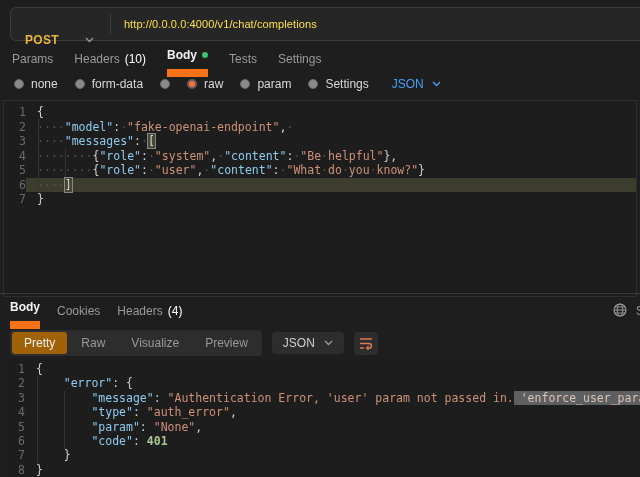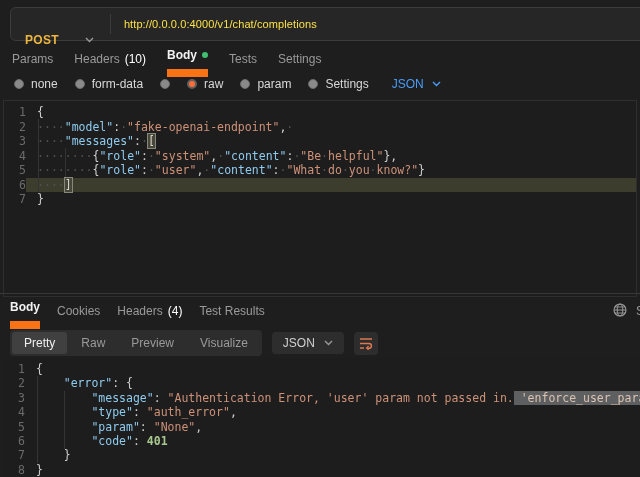--- a/index.html
+++ b/index.html
@@ -49,21 +49,21 @@
 
   
   #res-section-border{position:absolute;top:293px;left:0;right:0;height:1px;background:#383838;}
   #restabs{position:absolute;top:300px;left:10px;display:flex;gap:17px;font-size:12px;}
   #globe{position:absolute;top:303px;right:13px;width:14px;height:14px;cursor:pointer;}
   #status-clip{position:absolute;top:304px;left:636px;width:6px;overflow:hidden;color:#9a9a9a;font-size:12px;}
 
   #restoolbar{position:absolute;top:330px;left:10px;display:flex;gap:10px;align-items:center;}
   #viewgroup{display:flex;background:#2d2d2d;border-radius:4px;padding:2px;gap:2px;}
   .seg{padding:4px 12px;font-size:12px;color:#9a9a9a;border-radius:3px;cursor:pointer;}
-  .seg.active{background:#404040;color:#f0f0f0;}
+  .seg.active{background:#a16207;color:#f0f0f0;}
   #lang-res{display:flex;align-items:center;gap:9px;background:#2d2d2d;border-radius:4px;
     padding:4px 11px;font-size:12px;color:#d0d0d0;cursor:pointer;}
   #wrapbtn{width:24px;height:23px;background:#2d2d2d;border-radius:4px;display:flex;
     align-items:center;justify-content:center;cursor:pointer;}
 </style>
 </head>
 <body>
 
 <div id="topbar">
   <div id="method">
@@ -165,41 +165,38 @@
 <div id="restabs">
     <div class="tab active">
       <span>Body</span>
     </div>
     <div class="tab">
       <span>Cookies</span>
     </div>
     <div class="tab">
       <span>Headers</span>
       <span class="cnt">(4)</span>
-    </div>
-    <div class="tab">
-      <span>Test Results</span>
     </div>
   </div>
 
 <svg id="globe" viewBox="0 0 14 14">
   <circle cx="7" cy="7" r="6" fill="none" stroke="#9a9a9a" stroke-width="1.1"></circle>
   <ellipse cx="7" cy="7" rx="2.8" ry="6" fill="none" stroke="#9a9a9a" stroke-width="1"></ellipse>
   <line x1="1" y1="7" x2="13" y2="7" stroke="#9a9a9a" stroke-width="1"></line>
   <line x1="2" y1="4" x2="12" y2="4" stroke="#9a9a9a" stroke-width="0.9"></line>
   <line x1="2" y1="10" x2="12" y2="10" stroke="#9a9a9a" stroke-width="0.9"></line>
 </svg>
 <div id="status-clip">S</div>
 
 <div id="restoolbar">
   <div id="viewgroup">
       <div class="seg active">Pretty</div>
       <div class="seg">Raw</div>
+      <div class="seg">Visualize</div>
       <div class="seg">Preview</div>
-      <div class="seg">Visualize</div>
     </div>
   <div id="lang-res">
     <span>JSON</span>
     <svg class="chev" viewBox="0 0 9 6">
       <polyline points="1,1 4.5,4.5 8,1" fill="none" stroke="#9a9a9a" stroke-width="1.4"></polyline>
     </svg>
   </div>
   <div id="wrapbtn">
     <svg width="14" height="13" viewBox="0 0 14 13">
       <line x1="1" y1="2" x2="13" y2="2" stroke="#dd7950" stroke-width="1.5"></line>

